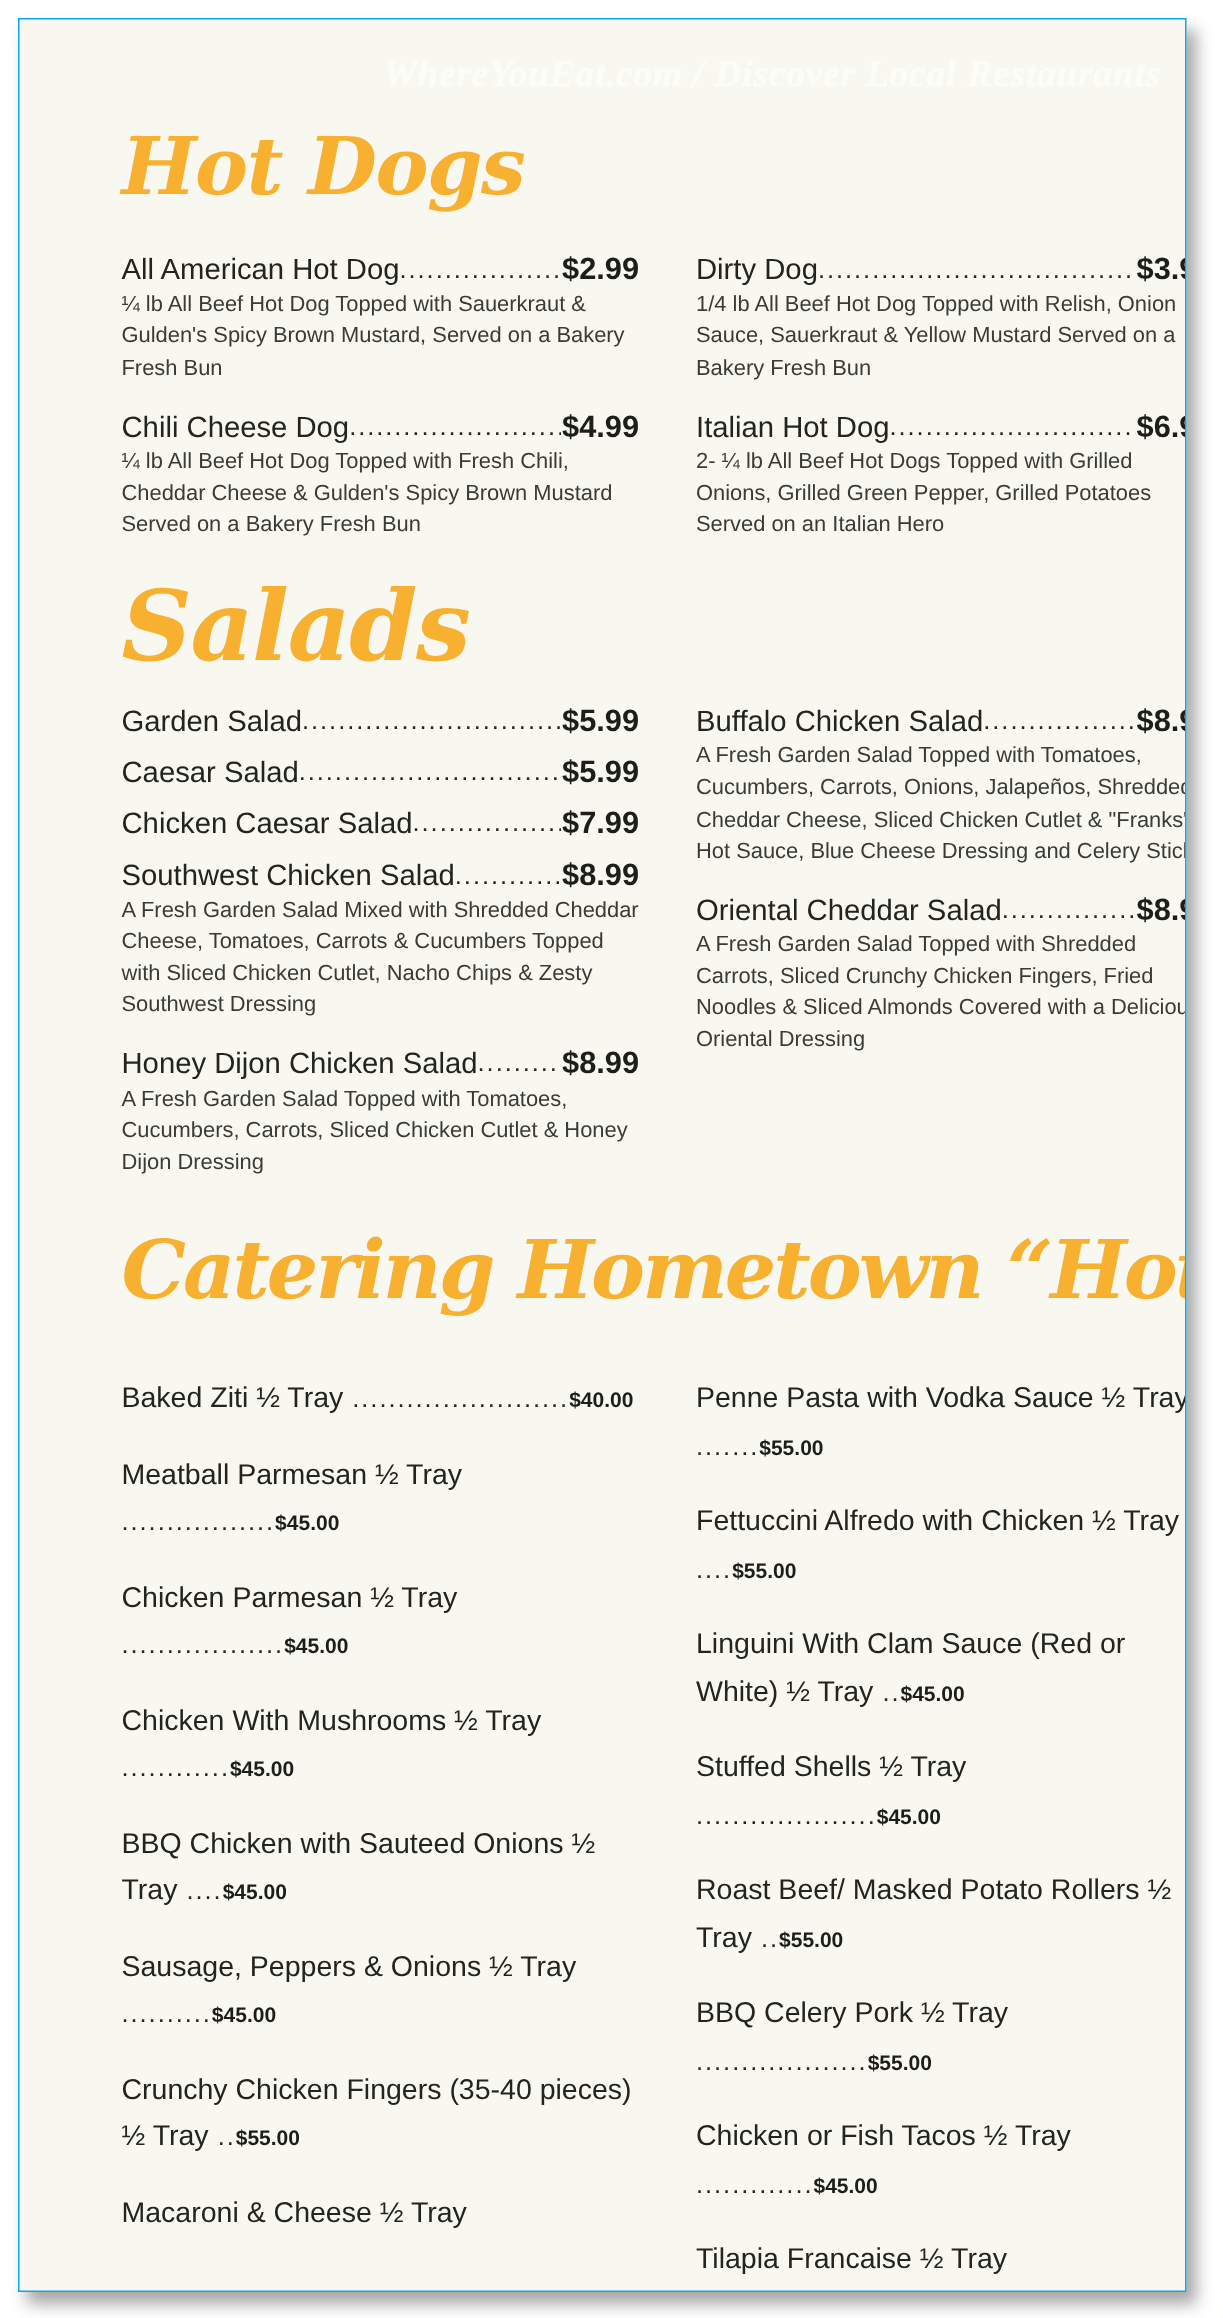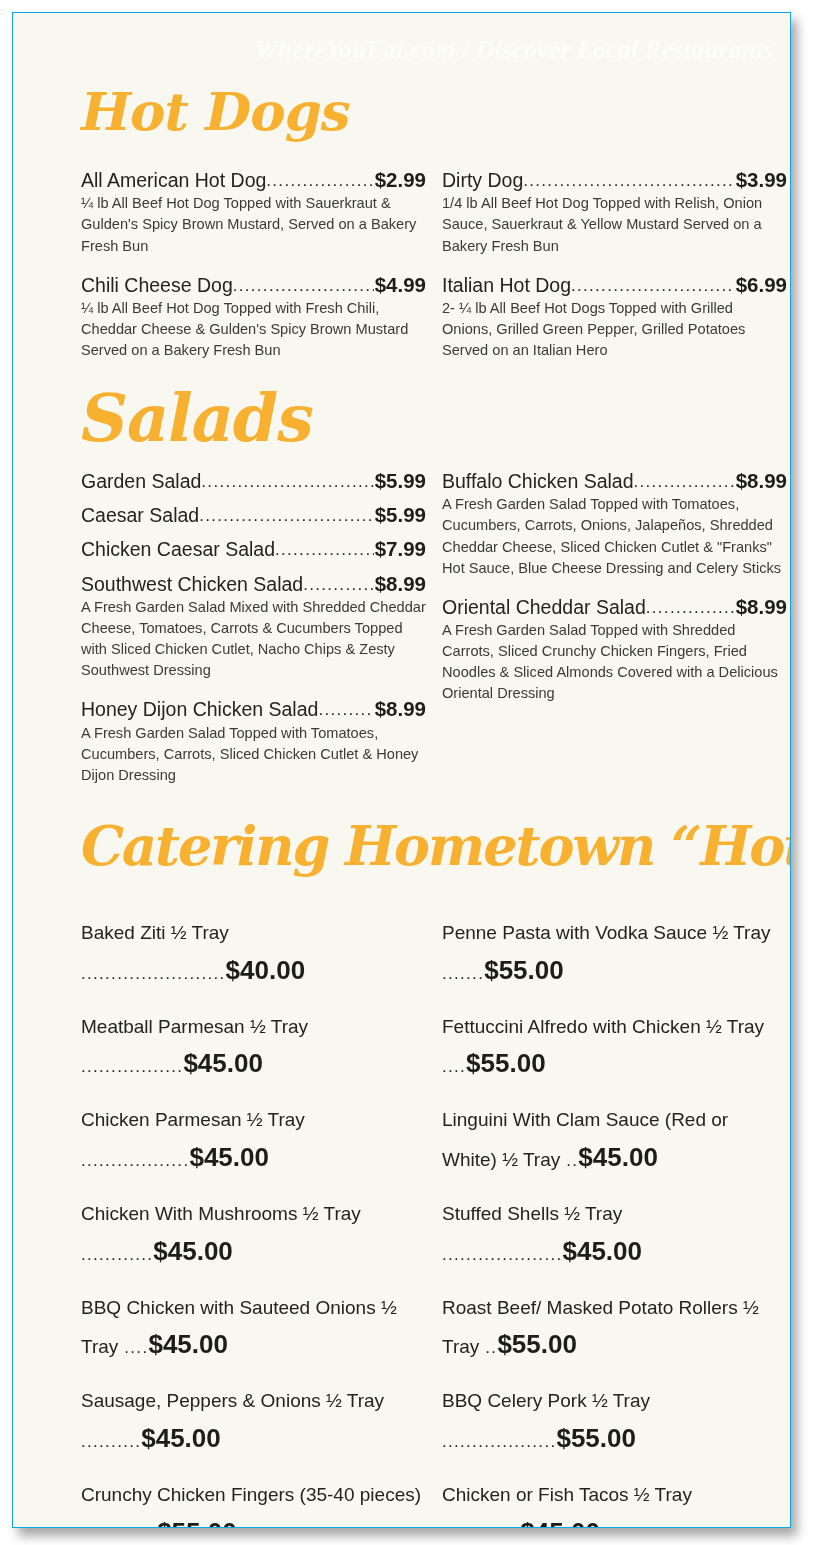--- a/index.html
+++ b/index.html
@@ -54,21 +54,21 @@
     white-space: nowrap;
   }
   .heading-hotdogs  { position: absolute; left: 68px; top: 72px;  font-size: 53px; }
   .heading-salads   { position: absolute; left: 68px; top: 373px; font-size: 65px; font-style: italic; }
   .heading-catering { position: absolute; left: 68px; top: 806px; font-size: 54px; letter-spacing: -2px; }
 
   
   .cols {
     position: absolute;
     display: flex;
-    gap: 16px;
+    gap: 38px;
   }
   .col { width: 345px; }
 
   .cols-hotdogs  { left: 68px; top: 155px; }
   .cols-salads   { left: 68px; top: 456px; }
   .cols-catering { left: 68px; top: 885px; }
 
   
   .dish { margin-bottom: 16px; }
   .dish:last-child { margin-bottom: 0; }
@@ -117,21 +117,21 @@
     line-height: 1.66;
     margin-bottom: 0;
   }
   .cater-name { }
   .cater-leader {
     letter-spacing: 1.3px;
     font-size: 17px;
   }
   .cater-price {
     font-weight: 700;
-    font-size: 26px;
+    font-size: 14px;
     color: #1d1d1a;
     white-space: nowrap;
   }
 </style>
 </head>
 <body>
 
 <div class="menu-card">
 
   <div class="watermark">WhereYouEat.com / Discover Local Restaurants</div>

